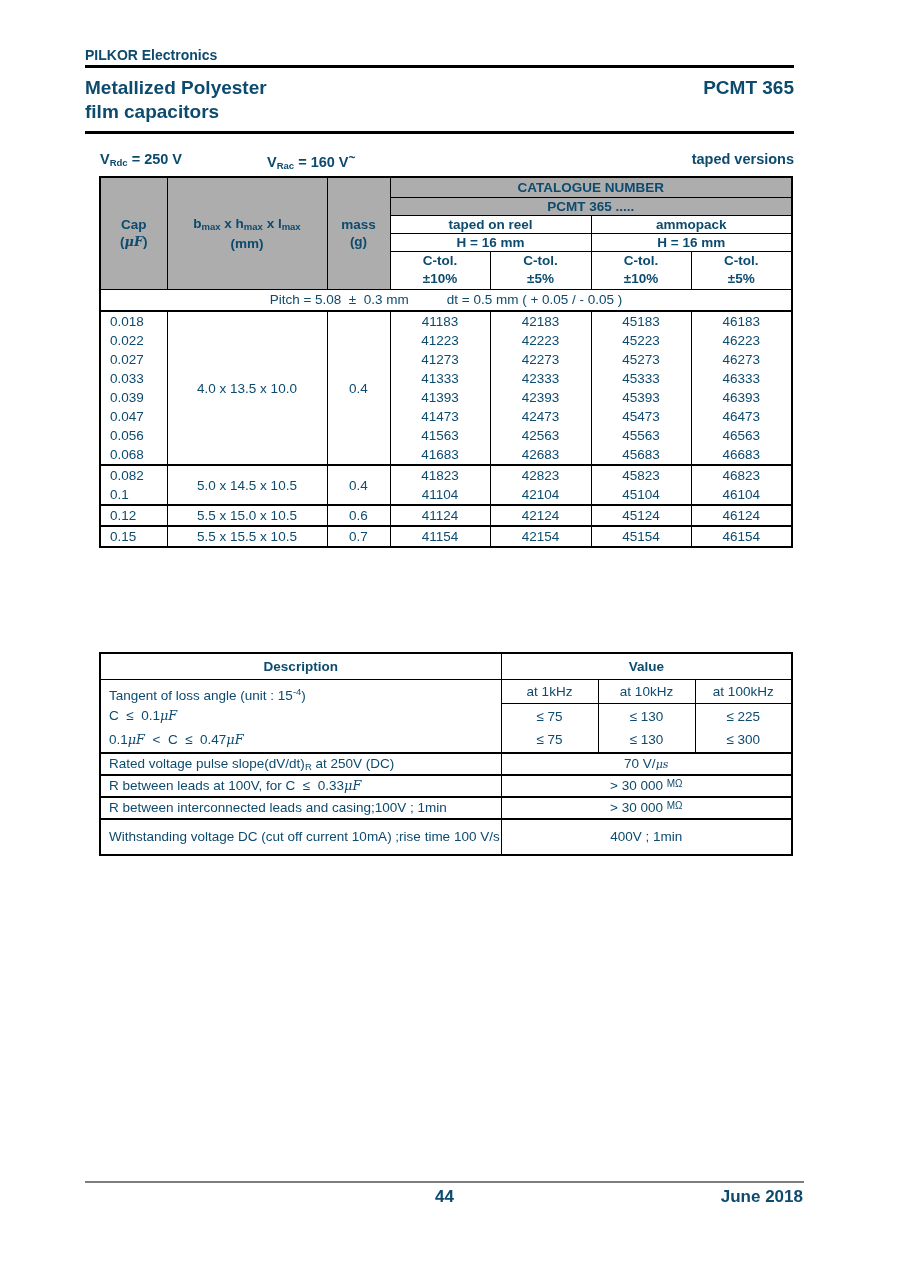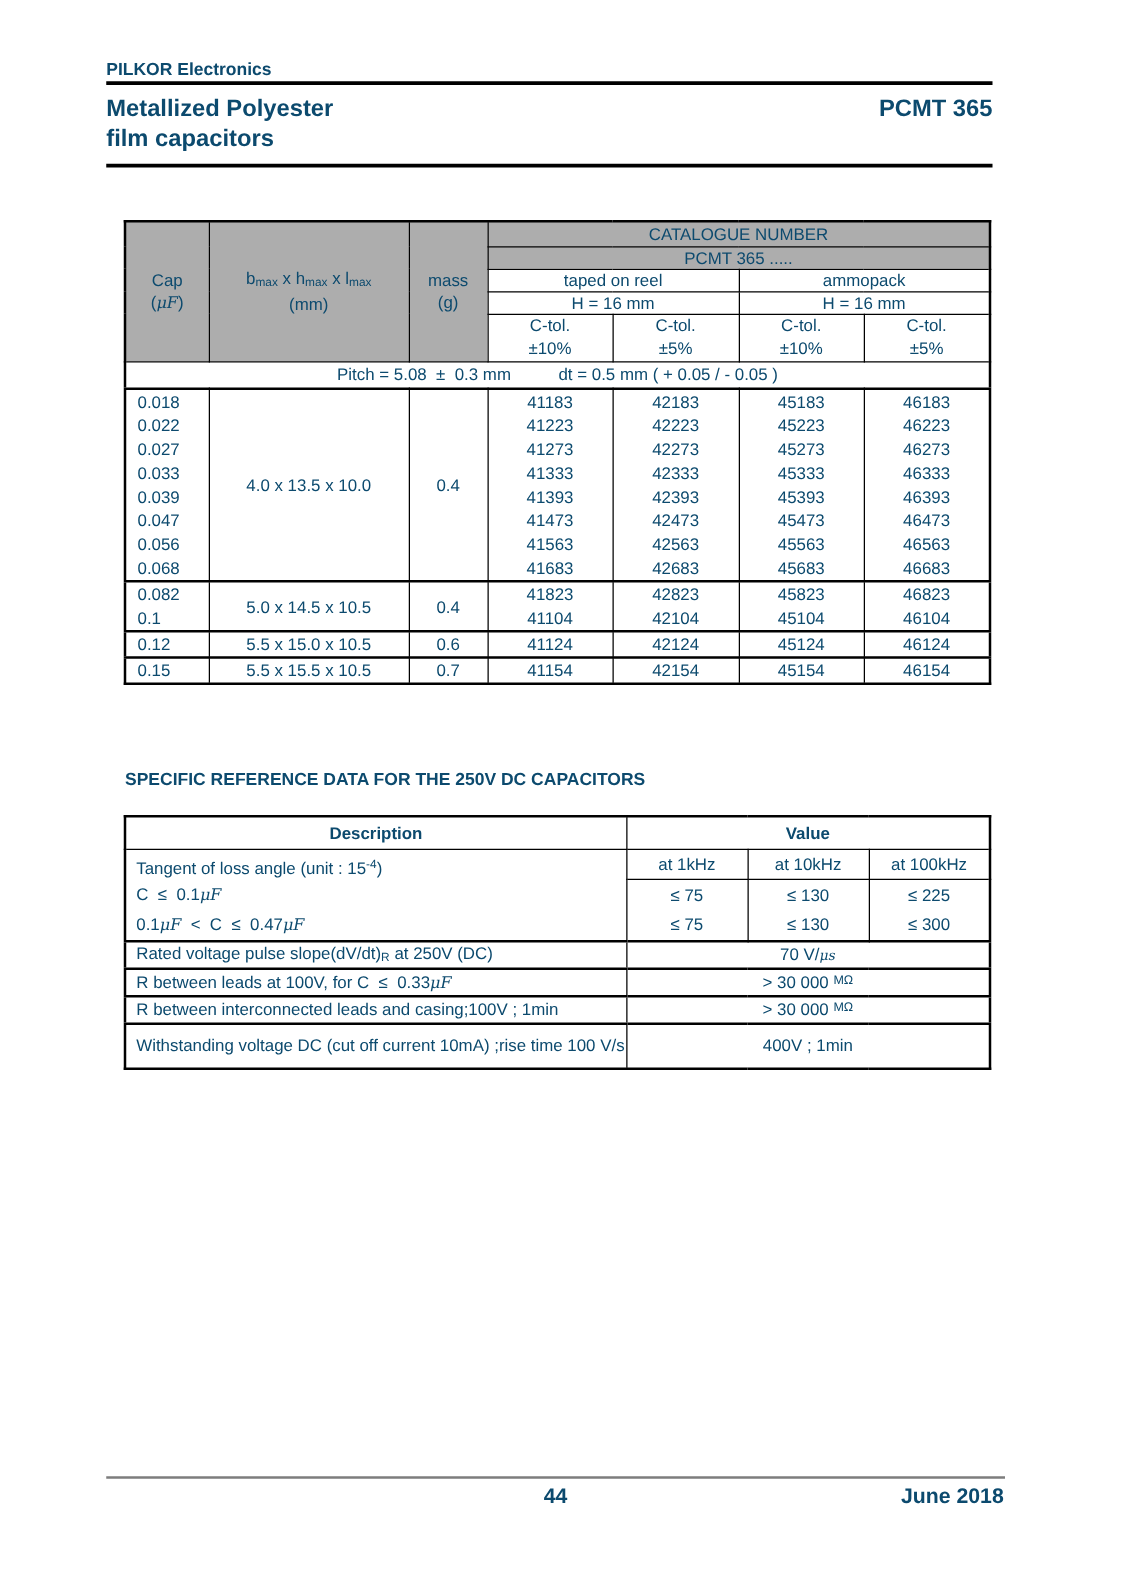--- a/index.html
+++ b/index.html
@@ -22,21 +22,21 @@
   .vrdc { position:absolute; left:15px; top:0; }
   .vrac { position:absolute; left:182px; top:0; }
   .taped-versions { position:absolute; right:0; top:0; }
   .sb { font-size:9.5px; vertical-align:-2px; }
   .sp { font-size:9.5px; vertical-align:5px; }
   .sp-tilde { font-size:12px; vertical-align:5px; }
   
   table { border-collapse:collapse; table-layout:fixed; }
   .cat-table { position:absolute; left:99px; top:176px; width:692px; font-size:13.5px; border:2px solid #000; }
   .cat-table th, .cat-table td { border:1.5px solid #000; padding:0; text-align:center; vertical-align:middle; }
-  .cat-table th { font-weight:normal; background:#fff;margin-left:19px; }
+  .cat-table th { font-weight:bold; background:#fff;margin-left:19px; }
   .cat-table .gray { background:#adadad; }
   .cat-table .h1 { height:20px; } .cat-table .h2 { height:18px; }
   .cat-table .h3 { height:18px; } .cat-table .h4 { height:18px; }
   .cat-table .h5 { height:38px; }
   .cat-table .h5 th div { line-height:18px; }
   .hdr-2line div { line-height:17px; }
   .pitch-row td { height:22px; font-weight:normal; white-space:pre; }
   .pitch-left { margin-right:38px;margin-top:40px; }
   .cat-table tbody tr { border-top:2px solid #000; }
   .cat-table tbody td div { height:19px; line-height:19px; }
@@ -76,20 +76,25 @@
   <div class="rule-1"></div>
   <div class="title-row">
     <div class="doc-title">
       <div>Metallized Polyester</div>
       <div>film capacitors</div>
     </div>
     <div class="product-code">PCMT 365</div>
   </div>
   <div class="rule-2"></div>
 
+  <div class="ratings">
+    <span class="vrdc"><span>V</span><span class="sb">Rdc</span><span> = 250 V</span></span>
+    <span class="vrac"><span>V</span><span class="sb">Rac</span><span> = 160 V</span><span class="sp-tilde">~</span></span>
+    <span class="taped-versions">taped versions</span>
+  </div>
 
   <table class="cat-table">
     <colgroup>
       <col style="width:67px">
         <col style="width:160px">
         <col style="width:63px">
       <col style="width:100px">
         <col style="width:101px">
         <col style="width:100px">
         <col style="width:101px">
@@ -256,21 +261,20 @@
           <td class="num-cell">
             <div>45154</div>
           </td>
           <td class="num-cell">
             <div>46154</div>
           </td>
         </tr>
       </tbody>
   </table>
 
-  <div class="spec-title">SPECIFIC REFERENCE DATA FOR THE 250V DC CAPACITORS</div>
 
   <table class="spec-table">
     <colgroup>
       <col style="width:401px">
         <col style="width:97px">
         <col style="width:97px">
         <col style="width:97px">
     </colgroup>
     <tbody>
         <tr>

